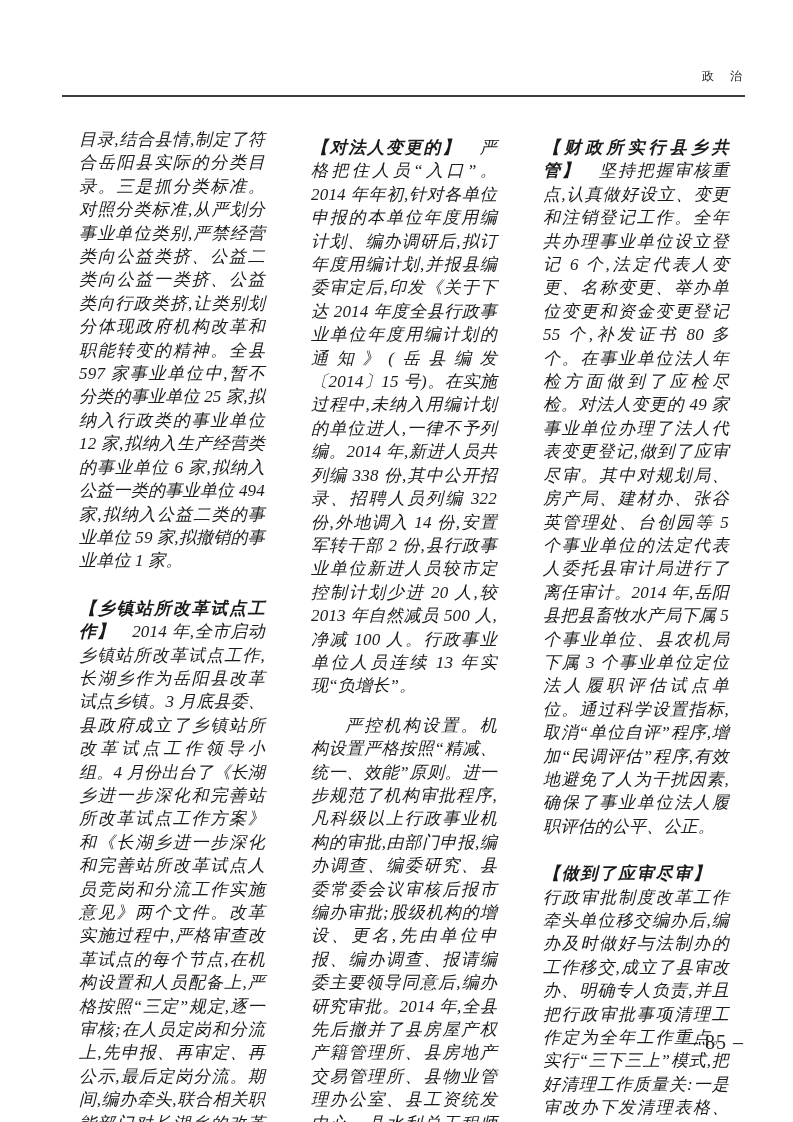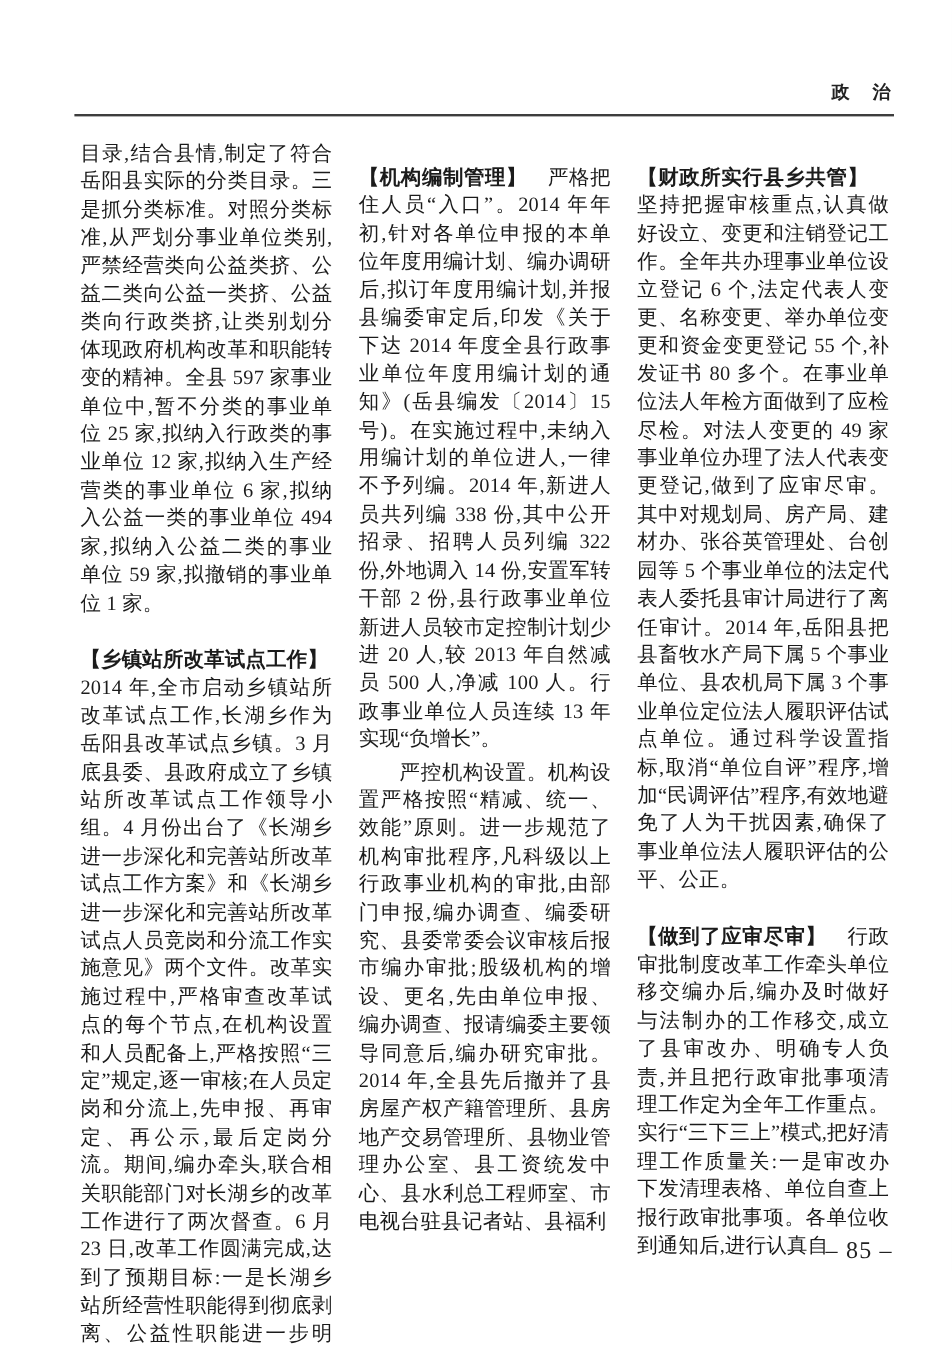--- a/index.html
+++ b/index.html
@@ -9,38 +9,38 @@
     font-family:"Liberation Serif","DejaVu Serif",serif;
     color:#1b1b1b;
   }
   .page{
     position:relative;width:793px;height:1122px;background:#ffffff;overflow:hidden;
   }
   .section-header{
     position:absolute;top:68px;left:63px;width:681px;
     text-align:right;
     font-family:"Liberation Sans","DejaVu Sans",sans-serif;
-    font-weight:700;font-size:15px;color:#222;
+    font-weight:400;font-size:12px;color:#222;
     letter-spacing:2px;
   }
   .header-rule{
     position:absolute;top:95px;left:62px;width:683px;height:2px;
     background:#3d3d3d;
   }
   .columns{
     position:absolute;top:112px;left:63px;width:682px;
     display:flex;gap:14px;align-items:flex-start;
   }
   .col{
     width:218px;flex:0 0 218px;
     font-size:17px;line-height:23.4px;
     text-align:justify;
     letter-spacing:0.2px;
   }
-  .col p{margin:4px;}
+  .col p{margin:16px;font-style:italic;}
   .col p.entry{margin-top:24px;}
   .col p.para{text-indent:2em;}
   .etitle{
     font-family:"Liberation Sans","DejaVu Sans",sans-serif;
     font-weight:700;
   }
   .page-number{
     position:absolute;top:1031px;left:63px;width:681px;
     text-align:right;
     font-size:20px;color:#222;
@@ -55,21 +55,21 @@
   <div class="section-header">政　治</div>
 
   <div class="header-rule"></div>
 
   <div class="columns">
     <div class="col">
         <p class="block text">目录,结合县情,制定了符合岳阳县实际的分类目录。三是抓分类标准。对照分类标准,从严划分事业单位类别,严禁经营类向公益类挤、公益二类向公益一类挤、公益类向行政类挤,让类别划分体现政府机构改革和职能转变的精神。全县 597 家事业单位中,暂不分类的事业单位 25 家,拟纳入行政类的事业单位 12 家,拟纳入生产经营类的事业单位 6 家,拟纳入公益一类的事业单位 494 家,拟纳入公益二类的事业单位 59 家,拟撤销的事业单位 1 家。</p>
         <p class="block entry"><span class="etitle">【乡镇站所改革试点工作】</span>　2014 年,全市启动乡镇站所改革试点工作,长湖乡作为岳阳县改革试点乡镇。3 月底县委、县政府成立了乡镇站所改革试点工作领导小组。4 月份出台了《长湖乡进一步深化和完善站所改革试点工作方案》和《长湖乡进一步深化和完善站所改革试点人员竞岗和分流工作实施意见》两个文件。改革实施过程中,严格审查改革试点的每个节点,在机构设置和人员配备上,严格按照“三定”规定,逐一审核;在人员定岗和分流上,先申报、再审定、再公示,最后定岗分流。期间,编办牵头,联合相关职能部门对长湖乡的改革工作进行了两次督查。6 月 23 日,改革工作圆满完成,达到了预期目标:一是长湖乡站所经营性职能得到彻底剥离、公益性职能进一步明确;二是乡镇派驻机构党组织实行属地管理,林业站得到下放,财政所实行县乡共管,乡镇站所管理体制</p>
       </div>
     <div class="col">
-        <p class="block entry"><span class="etitle">【机构编制管理】</span>　严格把住人员“入口”。2014 年年初,针对各单位申报的本单位年度用编计划、编办调研后,拟订年度用编计划,并报县编委审定后,印发《关于下达 2014 年度全县行政事业单位年度用编计划的通知》(岳县编发〔2014〕15 号)。在实施过程中,未纳入用编计划的单位进人,一律不予列编。2014 年,新进人员共列编 338 份,其中公开招录、招聘人员列编 322 份,外地调入 14 份,安置军转干部 2 份,县行政事业单位新进人员较市定控制计划少进 20 人,较 2013 年自然减员 500 人,净减 100 人。行政事业单位人员连续 13 年实现“负增长”。</p>
+        <p class="block entry"><span class="etitle">【对法人变更的】</span>　严格把住人员“入口”。2014 年年初,针对各单位申报的本单位年度用编计划、编办调研后,拟订年度用编计划,并报县编委审定后,印发《关于下达 2014 年度全县行政事业单位年度用编计划的通知》(岳县编发〔2014〕15 号)。在实施过程中,未纳入用编计划的单位进人,一律不予列编。2014 年,新进人员共列编 338 份,其中公开招录、招聘人员列编 322 份,外地调入 14 份,安置军转干部 2 份,县行政事业单位新进人员较市定控制计划少进 20 人,较 2013 年自然减员 500 人,净减 100 人。行政事业单位人员连续 13 年实现“负增长”。</p>
         <p class="block para">严控机构设置。机构设置严格按照“精减、统一、效能”原则。进一步规范了机构审批程序,凡科级以上行政事业机构的审批,由部门申报,编办调查、编委研究、县委常委会议审核后报市编办审批;股级机构的增设、更名,先由单位申报、编办调查、报请编委主要领导同意后,编办研究审批。2014 年,全县先后撤并了县房屋产权产籍管理所、县房地产交易管理所、县物业管理办公室、县工资统发中心、县水利总工程师室、市电视台驻县记者站、县福利</p>
       </div>
     <div class="col">
         <p class="block entry"><span class="etitle">【财政所实行县乡共管】</span>　坚持把握审核重点,认真做好设立、变更和注销登记工作。全年共办理事业单位设立登记 6 个,法定代表人变更、名称变更、举办单位变更和资金变更登记 55 个,补发证书 80 多个。在事业单位法人年检方面做到了应检尽检。对法人变更的 49 家事业单位办理了法人代表变更登记,做到了应审尽审。其中对规划局、房产局、建材办、张谷英管理处、台创园等 5 个事业单位的法定代表人委托县审计局进行了离任审计。2014 年,岳阳县把县畜牧水产局下属 5 个事业单位、县农机局下属 3 个事业单位定位法人履职评估试点单位。通过科学设置指标,取消“单位自评”程序,增加“民调评估”程序,有效地避免了人为干扰因素,确保了事业单位法人履职评估的公平、公正。</p>
         <p class="block entry"><span class="etitle">【做到了应审尽审】</span>　行政审批制度改革工作牵头单位移交编办后,编办及时做好与法制办的工作移交,成立了县审改办、明确专人负责,并且把行政审批事项清理工作定为全年工作重点。实行“三下三上”模式,把好清理工作质量关:一是审改办下发清理表格、单位自查上报行政审批事项。各单位收到通知后,进行认真自</p>
       </div>
   </div>
 
   <div class="page-number">– 85 –</div>
 

